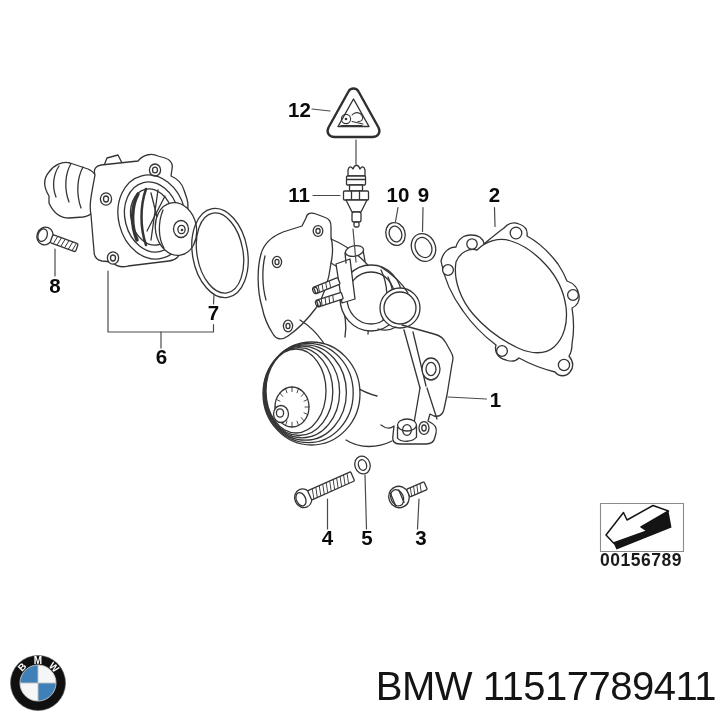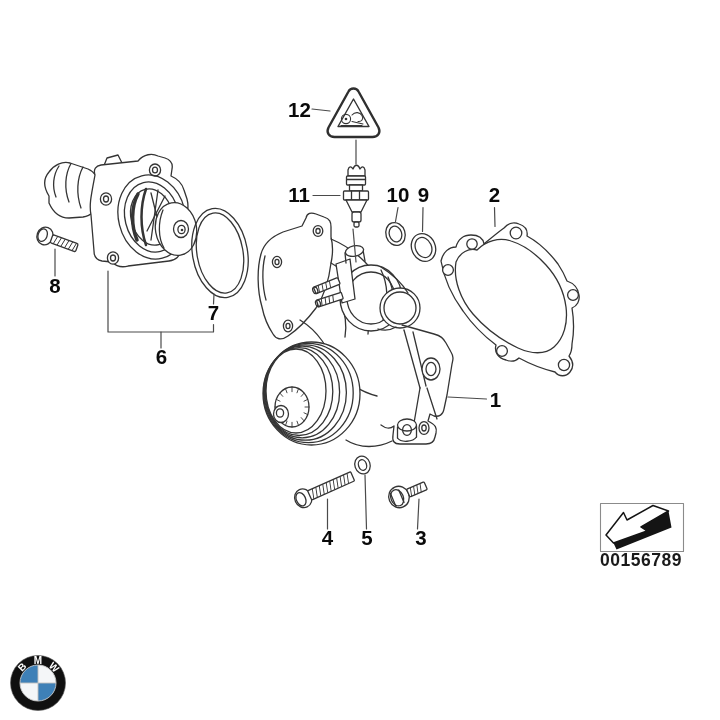--- a/index.html
+++ b/index.html
@@ -263,14 +263,15 @@
       <path d="M 29,29 L 47,29 A 18,18 0 0 1 29,47 Z" fill="#3e80b7"></path>
       <path d="M 29,29 L 29,47 A 18,18 0 0 1 11,29 Z" fill="#f4f6f8"></path>
       <circle cx="29" cy="29" r="18" fill="none" stroke="#c8c8c8" stroke-width="0.9"></circle>
       <path d="M 29,11 L 29,47 M 11,29 L 47,29" stroke="#c0c0c0" stroke-width="0.9"></path>
     </g>
     <text x="13" y="16.5" text-anchor="middle" transform="rotate(-45 13 13)">B</text>
     <text x="29" y="9.8" text-anchor="middle">M</text>
     <text x="45" y="16.5" text-anchor="middle" transform="rotate(45 45 13)">W</text>
   </svg>
 
+  <div class="part-number">BMW 11517789411</div>
 
 </div>
 
 </body></html>

